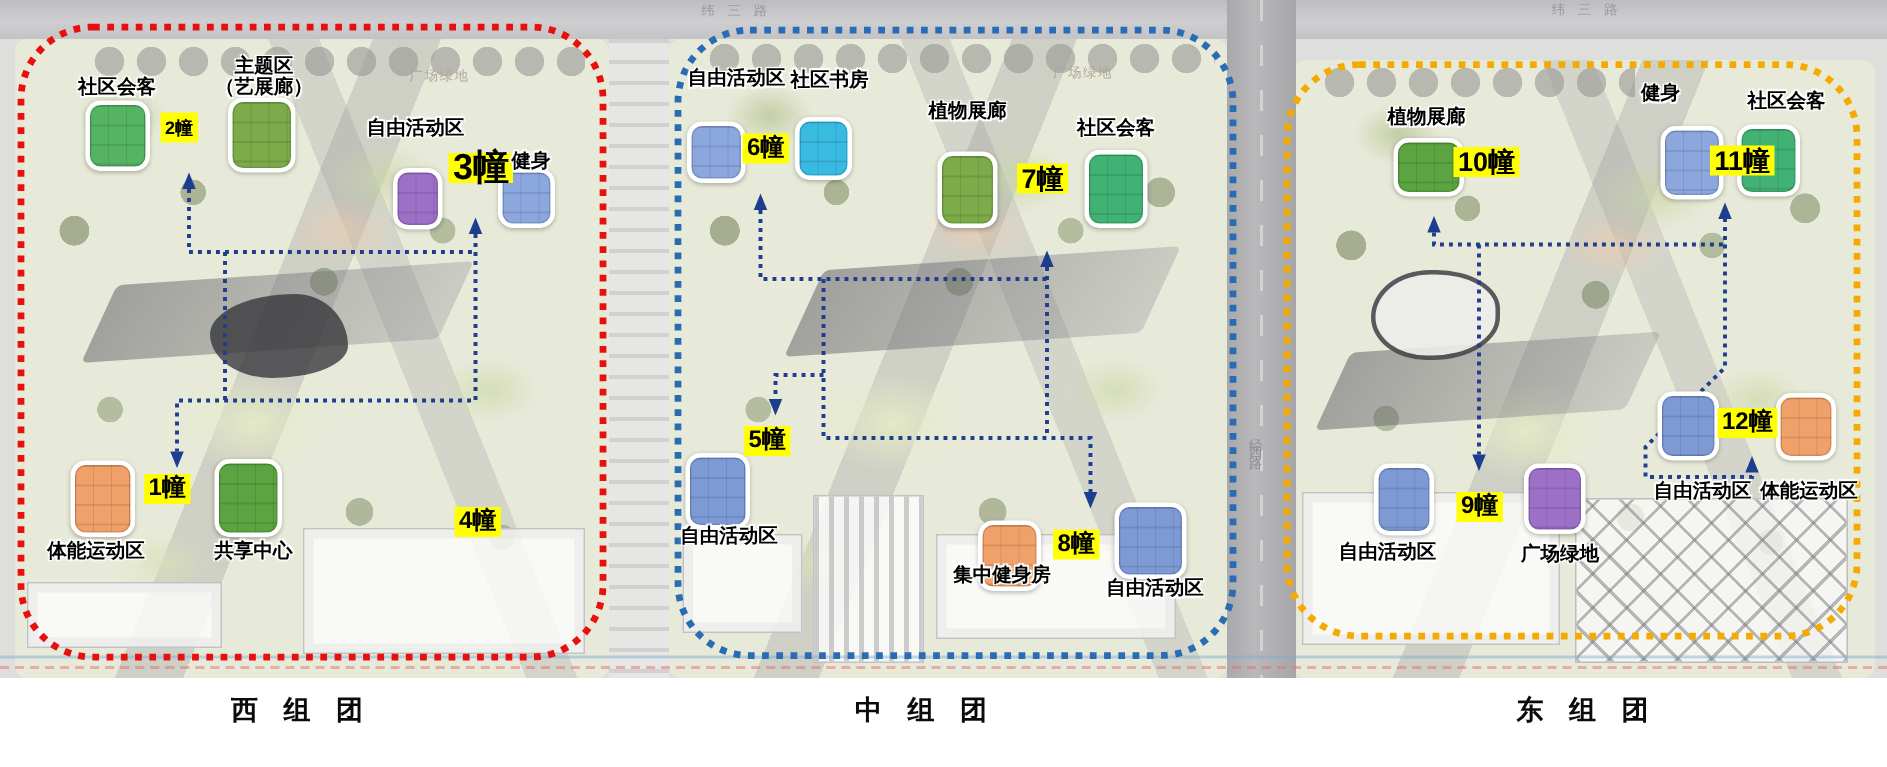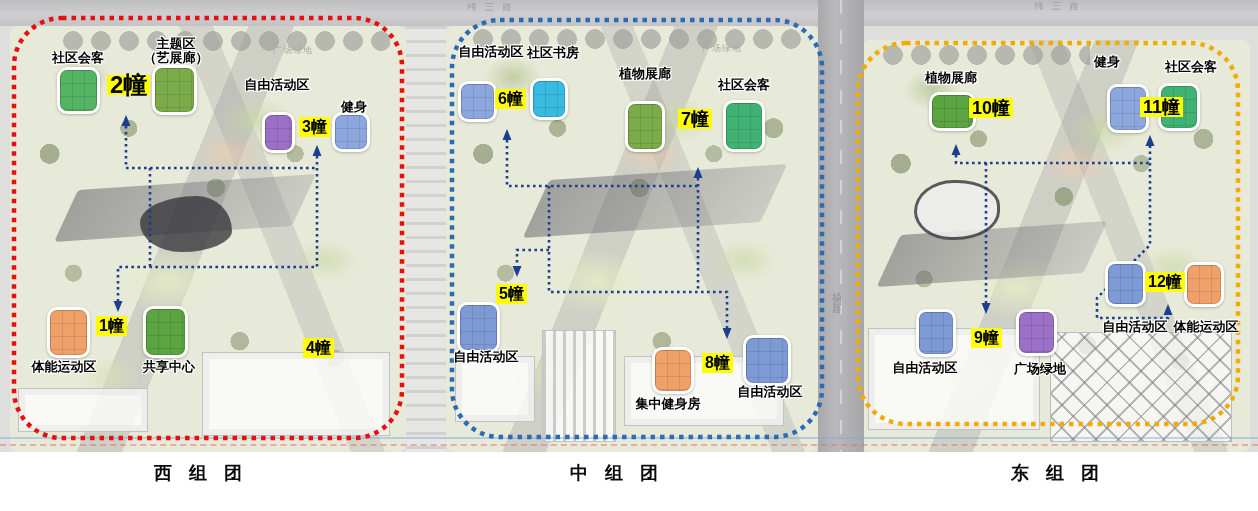--- a/index.html
+++ b/index.html
@@ -169,22 +169,22 @@
     <div class="bldg" style="left: 743px; top: 335px; width: 48px; height: 51px; background-color: rgb(126, 154, 213);"></div>
 
     <div class="bldg" style="left: 929px; top: 92px; width: 47px; height: 39px; background-color: rgb(91, 164, 65);"></div>
     <div class="bldg" style="left: 1107px; top: 84px; width: 42px; height: 49px; background-color: rgb(140, 167, 221);"></div>
     <div class="bldg" style="left: 1158px; top: 83px; width: 42px; height: 48px; background-color: rgb(66, 178, 116);"></div>
     <div class="bldg" style="left: 916px; top: 309px; width: 40px; height: 48px; background-color: rgb(126, 154, 213);"></div>
     <div class="bldg" style="left: 1016px; top: 309px; width: 41px; height: 47px; background-color: rgb(155, 112, 198);"></div>
     <div class="bldg" style="left: 1105px; top: 261px; width: 41px; height: 46px; background-color: rgb(126, 154, 213);"></div>
     <div class="bldg" style="left: 1184px; top: 262px; width: 40px; height: 45px; background-color: rgb(240, 160, 105);"></div>
 
-    <div class="tag" style="left:107px;top:75px;font-size:24px">2幢</div>
-    <div class="tag" style="left:299px;top:117px;font-size:16px">3幢</div>
+    <div class="tag" style="left:107px;top:75px;font-size:12px">2幢</div>
+    <div class="tag" style="left:299px;top:102px;font-size:24px">3幢</div>
     <div class="tag" style="left:96px;top:316px">1幢</div>
     <div class="tag" style="left:303px;top:338px">4幢</div>
     <div class="tag" style="left:495px;top:89px">6幢</div>
     <div class="tag" style="left:678px;top:109px;font-size:18px">7幢</div>
     <div class="tag" style="left:496px;top:284px">5幢</div>
     <div class="tag" style="left:702px;top:353px">8幢</div>
     <div class="tag" style="left:969px;top:98px;font-size:18px">10幢</div>
     <div class="tag" style="left:1140px;top:97px;font-size:18px">11幢</div>
     <div class="tag" style="left:971px;top:328px">9幢</div>
     <div class="tag" style="left:1145px;top:272px">12幢</div>
@@ -197,21 +197,21 @@
     <div class="zl" style="left:277px;top:78px">自由活动区</div>
     <div class="zl" style="left:354px;top:100px">健身</div>
     <div class="zl" style="left:64px;top:360px">体能运动区</div>
     <div class="zl" style="left:169px;top:360px">共享中心</div>
 
     <div class="zl" style="left:491px;top:45px">自由活动区</div>
     <div class="zl" style="left:553px;top:46px">社区书房</div>
     <div class="zl" style="left:645px;top:67px">植物展廊</div>
     <div class="zl" style="left:744px;top:78px">社区会客</div>
     <div class="zl" style="left:486px;top:350px">自由活动区</div>
-    <div class="zl" style="left:668px;top:397px">集中健身房</div>
+    <div class="zl" style="left:668px;top:376px">集中健身房</div>
     <div class="zl" style="left:770px;top:385px">自由活动区</div>
 
     <div class="zl" style="left:951px;top:71px">植物展廊</div>
     <div class="zl" style="left:1107px;top:55px">健身</div>
     <div class="zl" style="left:1191px;top:60px">社区会客</div>
     <div class="zl" style="left:925px;top:361px">自由活动区</div>
     <div class="zl" style="left:1040px;top:362px">广场绿地</div>
     <div class="zl" style="left:1135px;top:320px">自由活动区</div>
     <div class="zl" style="left:1206px;top:320px">体能运动区</div>
   </div>

